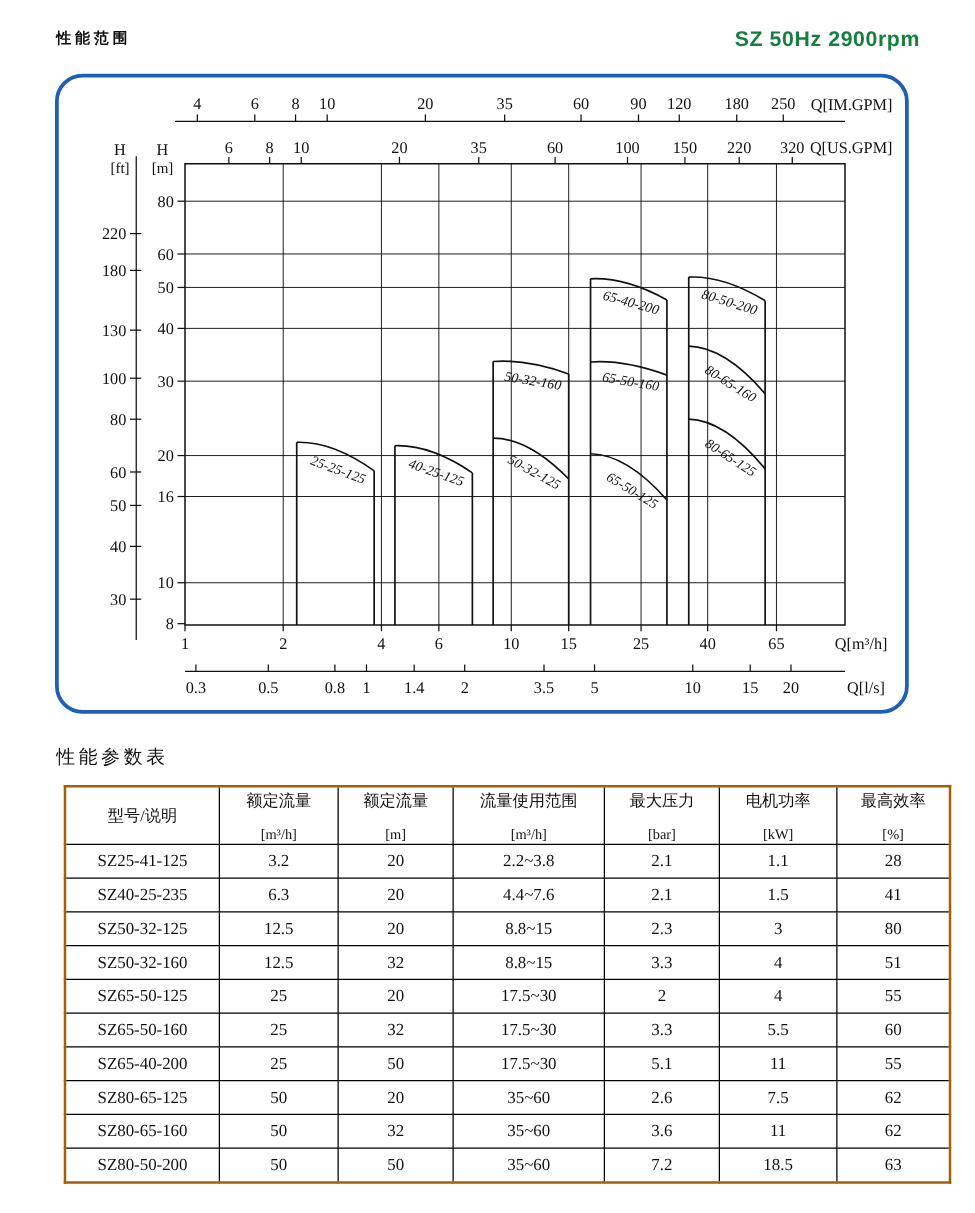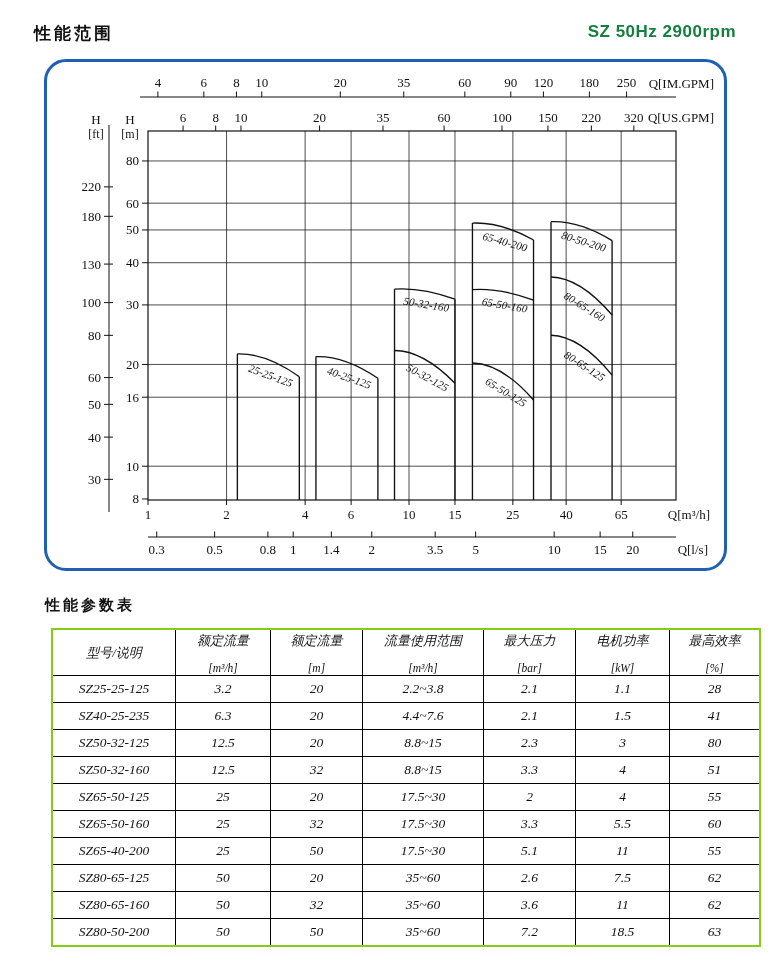--- a/index.html
+++ b/index.html
@@ -1,31 +1,31 @@
 <!DOCTYPE html>
 <html><head>
 <meta charset="utf-8">
 <style>
   html,body{margin:0;padding:0;background:#ffffff;}
   .page{position:relative;width:780px;height:970px;background:#fff;overflow:hidden;
         font-family:"Liberation Serif","DejaVu Serif",serif;color:#111;}
-  .hdr-left{position:absolute;left:34px;top:22px;font-family:"Liberation Sans","DejaVu Sans",sans-serif;
-        font-weight:bold;font-size:17px;letter-spacing:3px;color:#111;}
+  .hdr-left{position:absolute;left:45px;top:22px;font-family:"Liberation Sans","DejaVu Sans",sans-serif;
+        font-weight:bold;font-size:12px;letter-spacing:3px;color:#111;}
   .hdr-right{position:absolute;right:44px;top:22px;font-family:"Liberation Sans","DejaVu Sans",sans-serif;
         font-weight:bold;font-size:17px;letter-spacing:.5px;color:#15803d;}
   .chart-box{position:absolute;left:44px;top:59px;width:677px;height:506px;
         border:3px solid #2060b4;border-radius:22px;background:#fff;}
   #chart{position:absolute;left:0;top:0;pointer-events:none;}
   .tbl-title{position:absolute;left:45px;top:596px;font-family:"Liberation Sans","DejaVu Sans",sans-serif;
-        font-weight:bold;font-size:15px;letter-spacing:3px;color:#111;}
+        font-weight:normal;font-size:15px;letter-spacing:3px;color:#111;}
   table.params{position:absolute;left:51px;top:628px;border-collapse:collapse;table-layout:fixed;
         font-family:"Liberation Serif","DejaVu Serif",serif;color:#111;}
   table.params th,table.params td{border:1px solid #000;text-align:center;vertical-align:middle;
         padding:0 2px;overflow:hidden;white-space:nowrap;}
-  table.params{border:2px solid #84cc16;font-style:italic;}
+  table.params{border:2px solid #a16207;}
   table.params th{height:45px;font-weight:normal;font-size:13px;}
   table.params td{height:26px;font-size:13.5px;}
   .cu{font-size:11.5px;margin-top:12px;}
 </style>
 </head>
 <body>
 
 <div class="page">
 
   <div class="hdr-left">性能范围</div>
@@ -241,21 +241,21 @@
             <div class="cu">[kW]</div>
           </th>
           <th style="width: 85px;">
             <div class="cn">最高效率</div>
             <div class="cu">[%]</div>
           </th>
         </tr>
       </thead>
     <tbody>
         <tr>
-          <td>SZ25-25-125</td>
+          <td>SZ25-41-125</td>
           <td>3.2</td>
           <td>20</td>
           <td>2.2~3.8</td>
           <td>2.1</td>
           <td>1.1</td>
           <td>28</td>
         </tr>
         <tr>
           <td>SZ40-25-235</td>
           <td>6.3</td>

